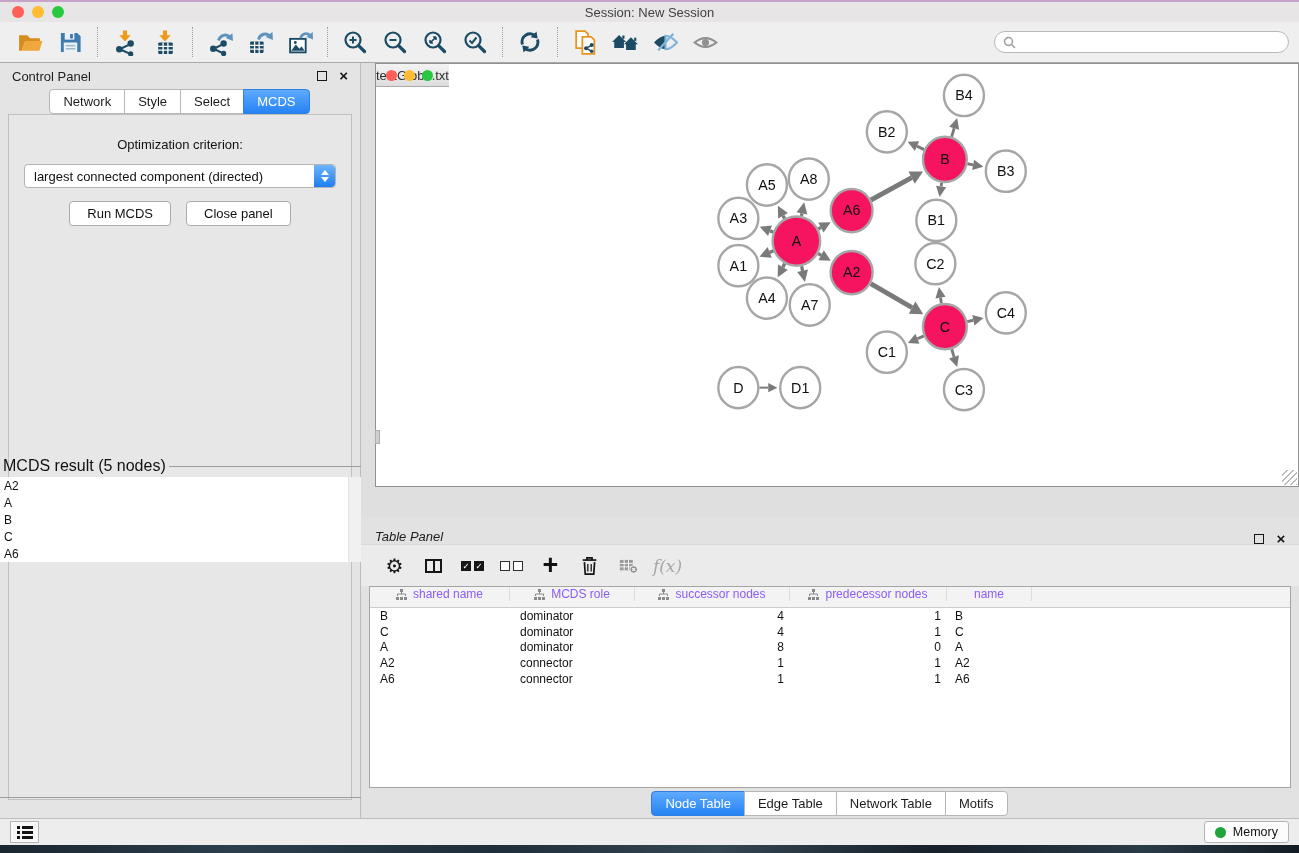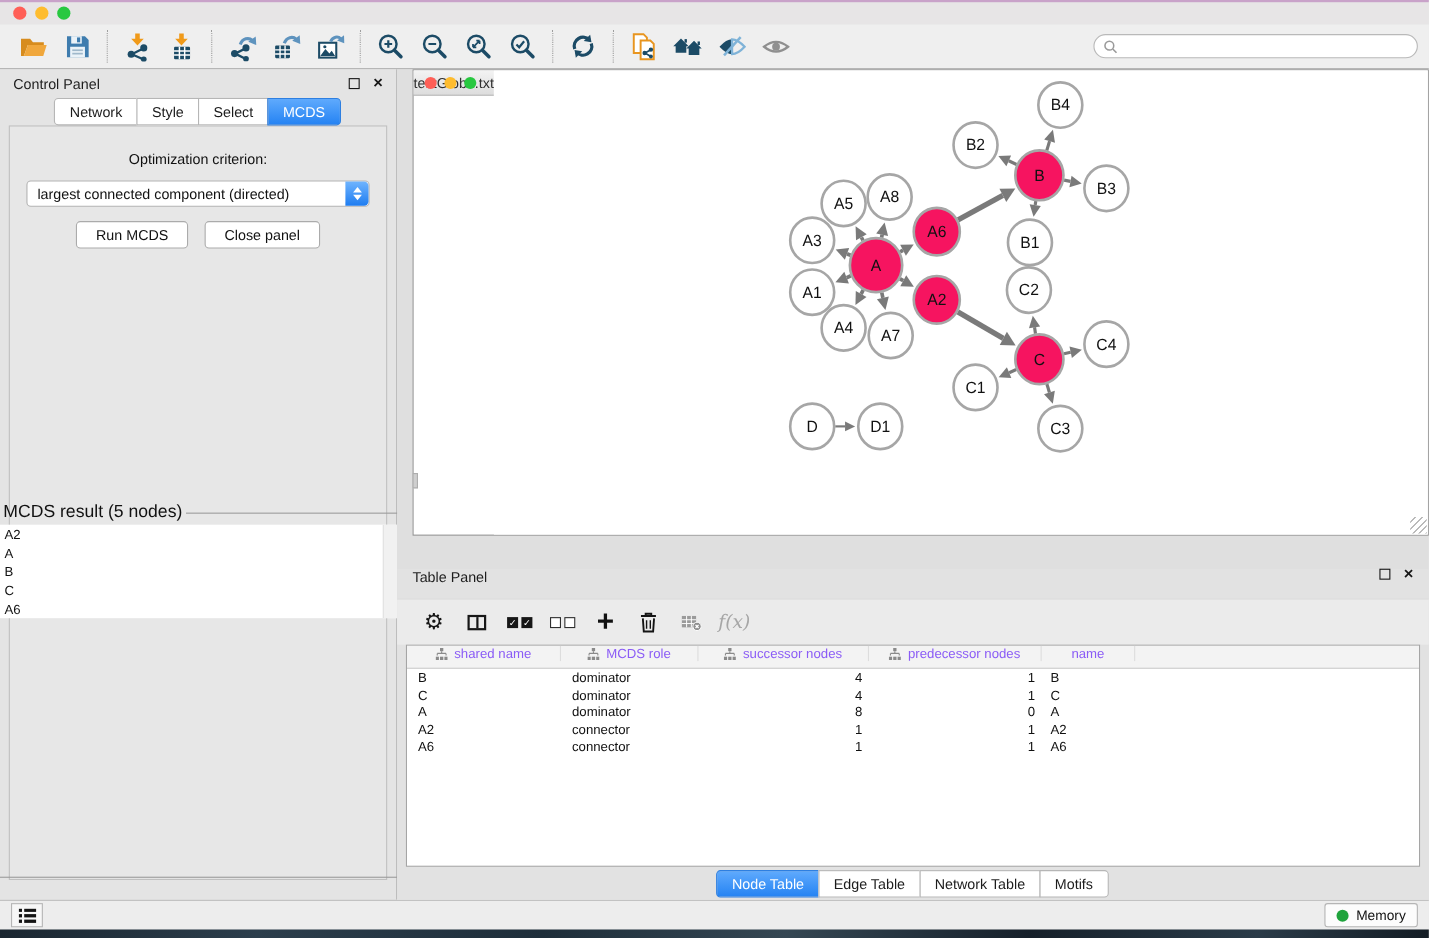--- a/index.html
+++ b/index.html
@@ -56,21 +56,21 @@
   .net-lights { position:absolute; left:10px; display:flex; gap:7px; }
   .net-lights .light { width:11px; height:11px; }
   .net-title { flex:1; text-align:center; font-size:13px; color:#2e2e2e; }
   .net-canvas { flex:1; position:relative; background:#fff; }
   .net-canvas svg { position:absolute; inset:0; width:100%; height:100%; }
   .grip { position:absolute; right:1px; bottom:1px; width:15px; height:15px; background:repeating-linear-gradient(135deg, transparent 0 3px, #BABABA 3px 4.3px); cursor:nwse-resize; }
   .split-handle { position:absolute; left:-1px; top:366px; width:5px; height:14px; background:#CFCFCF; border:1px solid #ADADAD; }
 
   
   .table-panel { position:absolute; left:0; top:454px; right:0; bottom:0; background:#E2E2E2; display:flex; flex-direction:column; }
-  .tp-header { height:27px; display:flex; align-items:flex-start; padding:0 14px; font-size:13px; color:#1d1d1d; flex:0 0 auto; }
+  .tp-header { height:27px; display:flex; align-items:flex-end; padding:0 14px; font-size:13px; color:#1d1d1d; flex:0 0 auto;font-style:italic; }
   .tp-toolbar { height:42px; background:#EBEBEB; border-top:1px solid #DADADA; display:flex; align-items:center; padding:0 14px; flex:0 0 auto; }
   .tp-tbtn { width:39px; height:34px; display:flex; align-items:center; justify-content:center; gap:3px; background:none; border:none; cursor:pointer; }
   .gear-glyph { font-size:20px; color:#161616; line-height:1; }
   .col-icon { width:17px; height:14px; border:2px solid #161616; background:linear-gradient(#161616,#161616) center/2px 100% no-repeat; }
   .chk { width:10px; height:10px; background:#161616; color:#fff; font-size:8.5px; display:flex; align-items:center; justify-content:center; }
   .unchk { width:10px; height:10px; background:#fff; border:1.5px solid #2e2e2e; }
   .plus-glyph { font-size:27px; font-weight:bold; color:#111; line-height:0.8; }
   .fx-glyph { font-family:"DejaVu Serif", serif; font-style:italic; font-size:17px; color:#A6A6A6; }
   .tp-table { margin:0 8px; border:1px solid #A5A5A5; background:#fff; flex:1; min-height:0; display:flex; flex-direction:column; overflow:hidden; }
   .t-head { display:flex; background:#F3F3F3; border-bottom:1px solid #CCCCCC; height:21px; align-items:flex-start; font-size:12px; color:#8b5cf6; flex:0 0 auto; }
@@ -93,20 +93,21 @@
 <body>
 
 <div id="app">
 
   <div class="titlebar">
     <div class="lights">
       <span class="light red"></span>
       <span class="light yellow"></span>
       <span class="light green"></span>
     </div>
+    <div class="tb-title">Session: New Session</div>
   </div>
 
   <div class="toolbar">
     <button class="tbtn">
         <svg viewBox="0 0 26 26" width="27" height="27">
           <path d="M2 21 L2 6 h8 l2.5 3 H22 v2.5 H8 L4.5 21 z" fill="#D78C1E"></path>
           <path d="M4.5 21 L8 11.5 h16.5 L21.5 21 z" fill="#F0A73C"></path>
         </svg>
       </button>
     <button class="tbtn">

